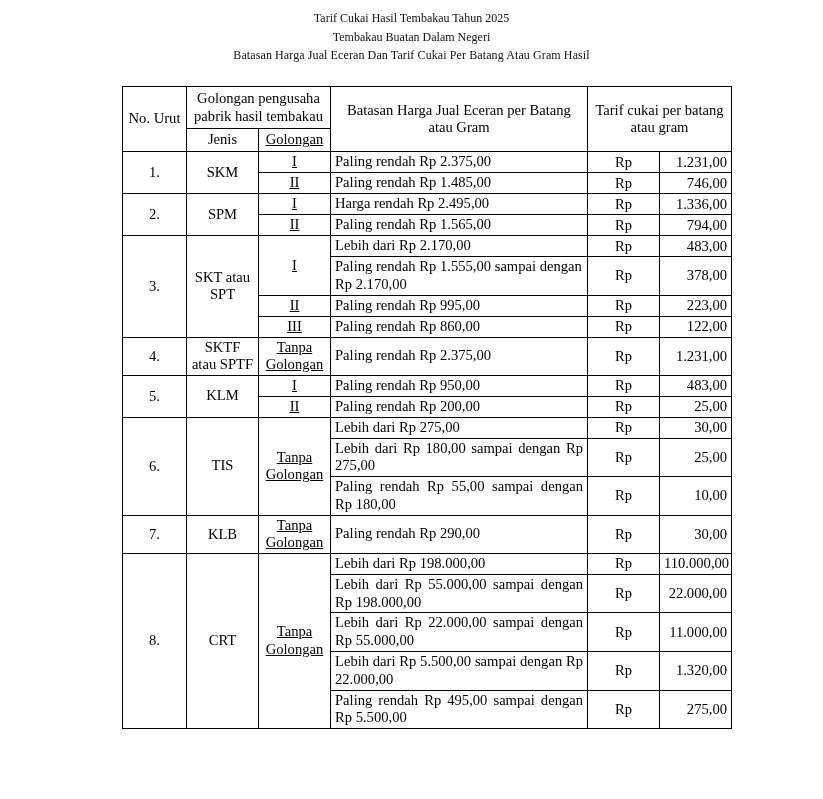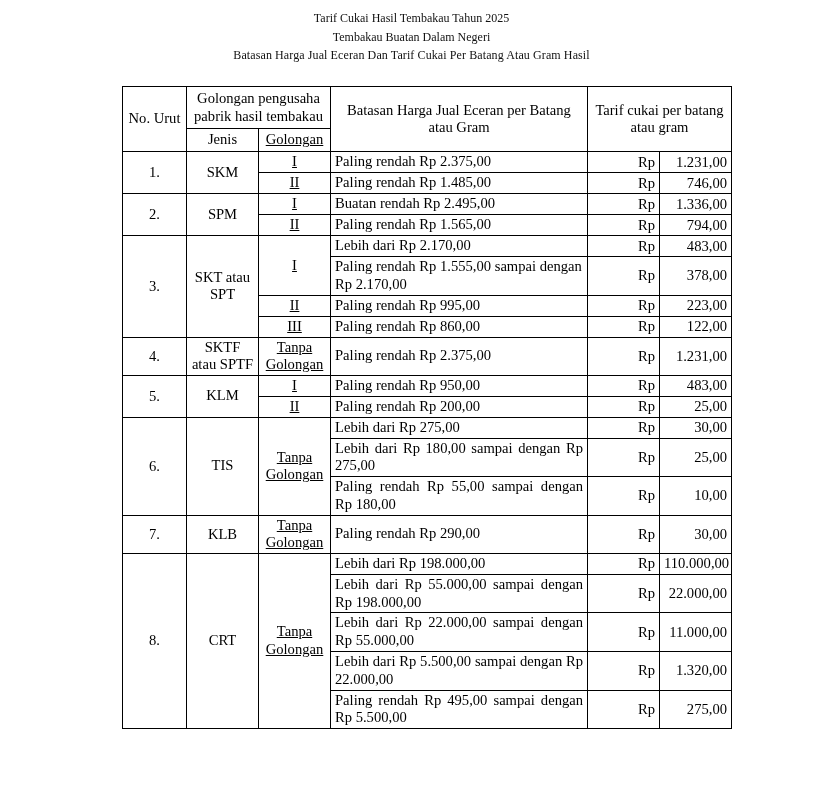--- a/index.html
+++ b/index.html
@@ -66,21 +66,21 @@
     padding: 4px 4px;
   }
   th.head-no   { height: 62px; }
   th.head-sub  { padding: 2px 4px; }
 
   td.num-cell  { text-align: center; }
   td.jenis-cell{ text-align: center; line-height: 1.2; }
   td.gol-cell  { text-align: center; line-height: 1.2; }
   td.bat-cell  { text-align: left; line-height: 1.22; }
   td.bat-cell.justified { text-align: justify; text-align-last: left; }
-  td.rp-cell   { text-align: right; }
+  td.rp-cell   { text-align: center; }
   td.val-cell  { text-align: right; }
 
   .r-tall   { height: 36px; }
   .r-short  { height: 21px; }
   .r-mid    { height: 27px; }
 </style>
 </head>
 <body>
 
 <div class="page">
@@ -117,21 +117,21 @@
           <tr class="r-short">
             <td class="c-gol gol-cell">II</td>
             <td class="c-bat bat-cell">Paling rendah Rp 1.485,00</td>
             <td class="c-rp rp-cell">Rp</td>
             <td class="c-val val-cell">746,00</td>
           </tr>
           <tr class="r-short">
             <td class="c-no num-cell" rowspan="2">2.</td>
             <td class="c-jenis jenis-cell" rowspan="2">SPM</td>
             <td class="c-gol gol-cell">I</td>
-            <td class="c-bat bat-cell">Buatan rendah Rp 2.495,00</td>
+            <td class="c-bat bat-cell">Harga rendah Rp 2.495,00</td>
             <td class="c-rp rp-cell">Rp</td>
             <td class="c-val val-cell">1.336,00</td>
           </tr>
           <tr class="r-short">
             <td class="c-gol gol-cell">II</td>
             <td class="c-bat bat-cell">Paling rendah Rp 1.565,00</td>
             <td class="c-rp rp-cell">Rp</td>
             <td class="c-val val-cell">794,00</td>
           </tr>
           <tr class="r-short">

